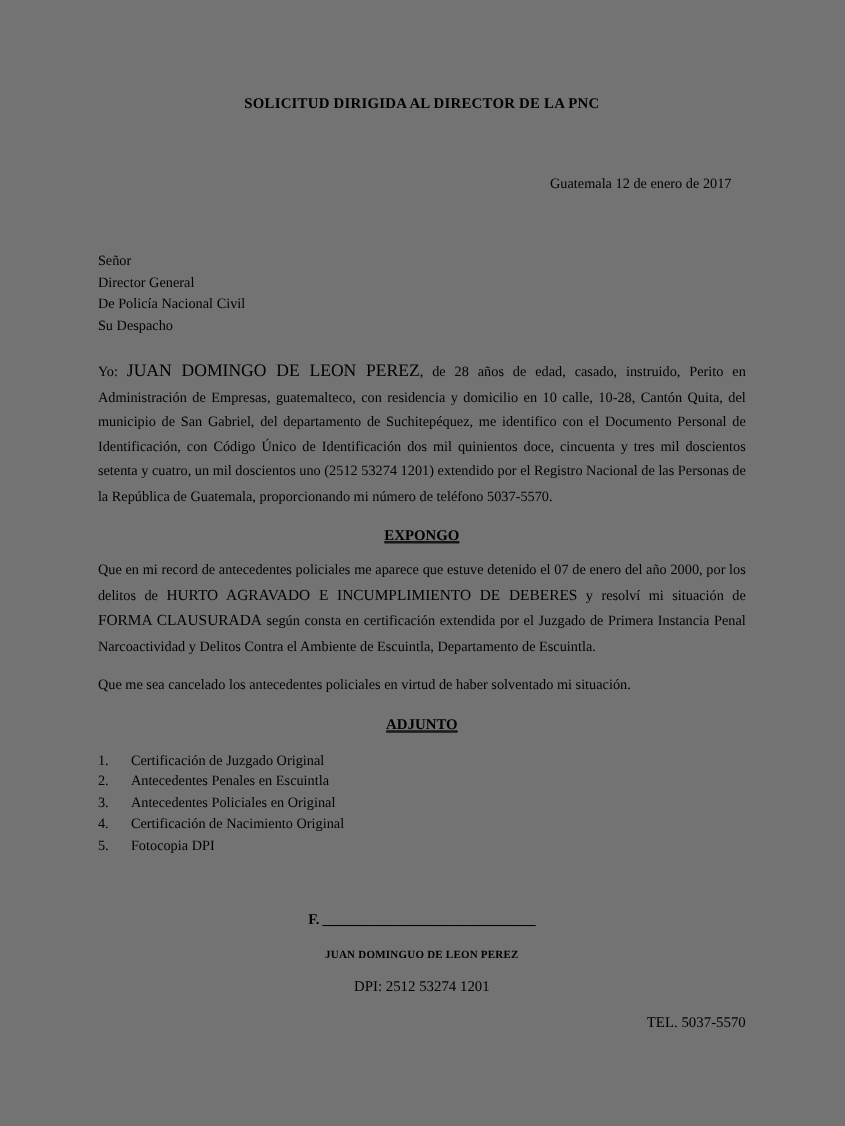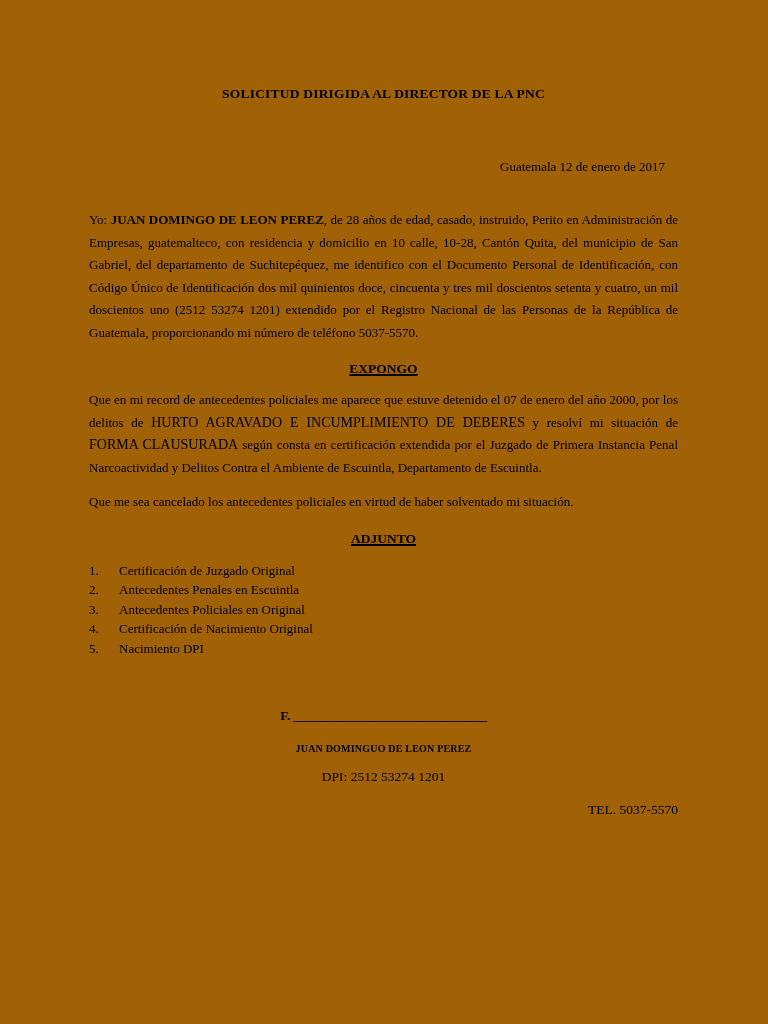--- a/index.html
+++ b/index.html
@@ -15,21 +15,21 @@
     font-family: "Liberation Serif", "DejaVu Serif", serif;
     color: #000000;
     -webkit-font-smoothing: antialiased;
   }
 
   .page {
     position: relative;
     width: 768px;
     height: 1024px;
     box-sizing: border-box;
-    background: #a16207;
+    background: #737373;
     overflow: hidden;
   }
 
   
   .content {
     position: absolute;
     left: 89px;
     top: 0;
     width: 589px;
   }
@@ -70,22 +70,22 @@
     text-justify: inter-word;
     margin: 0;
     padding-top: 22px;
   }
 
   .body-para.tight {
     padding-top: 12px;
   }
 
   .name-strong {
-    font-weight: bold;
-    font-size: 13px;
+    font-weight: normal;
+    font-size: 16px;
   }
 
   .caps-phrase {
     font-size: 14px;
   }
 
   .section-heading {
     font-size: 13.5px;
     font-weight: bold;
     text-align: center;
@@ -160,20 +160,26 @@
 <body>
 
 <div class="page">
 
   <div class="content">
 
     <h1 class="doc-title">SOLICITUD DIRIGIDA AL DIRECTOR DE LA PNC</h1>
 
     <p class="date-line">Guatemala 12 de enero de 2017</p>
 
+    <div class="recipient">
+      <span class="rline">Señor</span>
+      <span class="rline">Director General</span>
+      <span class="rline">De Policía Nacional Civil</span>
+      <span class="rline">Su Despacho</span>
+    </div>
 
     <p class="body-para"><span>Yo: </span><span class="name-strong">JUAN DOMINGO DE LEON PEREZ</span><span>, de 28 años de edad, casado, instruido, Perito en Administración de Empresas, guatemalteco, con residencia y domicilio en 10 calle, 10-28, Cantón Quita, del municipio de San Gabriel, del departamento de Suchitepéquez, me identifico con el Documento Personal de Identificación, con Código Único de Identificación dos mil quinientos doce, cincuenta y tres mil doscientos setenta y cuatro, un mil doscientos uno (2512 53274 1201) extendido por el Registro Nacional de las Personas de la República de Guatemala, proporcionando mi número de teléfono 5037-5570.</span></p>
 
     <h2 class="section-heading"><span>EXPONGO</span></h2>
 
     <p class="body-para tight"><span>Que en mi record de antecedentes policiales me aparece que estuve detenido el 07 de enero del año 2000, por los delitos de </span><span class="caps-phrase">HURTO AGRAVADO E INCUMPLIMIENTO DE DEBERES</span><span> y resolví mi situación de </span><span class="caps-phrase">FORMA CLAUSURADA</span><span> según consta en certificación extendida por el Juzgado de Primera Instancia Penal Narcoactividad y Delitos Contra el Ambiente de Escuintla, Departamento de Escuintla.</span></p>
 
 
     <p class="body-para tight">Que me sea cancelado los antecedentes policiales en virtud de haber solventado mi situación.</p>
 
@@ -191,21 +197,21 @@
       <li>
         <span class="attach-num">3.</span>
         <span class="attach-text">Antecedentes Policiales en Original</span>
       </li>
       <li>
         <span class="attach-num">4.</span>
         <span class="attach-text">Certificación de Nacimiento Original</span>
       </li>
       <li>
         <span class="attach-num">5.</span>
-        <span class="attach-text">Nacimiento DPI</span>
+        <span class="attach-text">Fotocopia DPI</span>
       </li>
     </ul>
 
     <div class="signature">
       <div class="sig-line-row">F. ______________________________</div>
       <div class="sig-name">JUAN DOMINGUO DE LEON PEREZ</div>
       <div class="sig-dpi">DPI: 2512 53274 1201</div>
       <div class="sig-tel">TEL. 5037-5570</div>
     </div>
 

